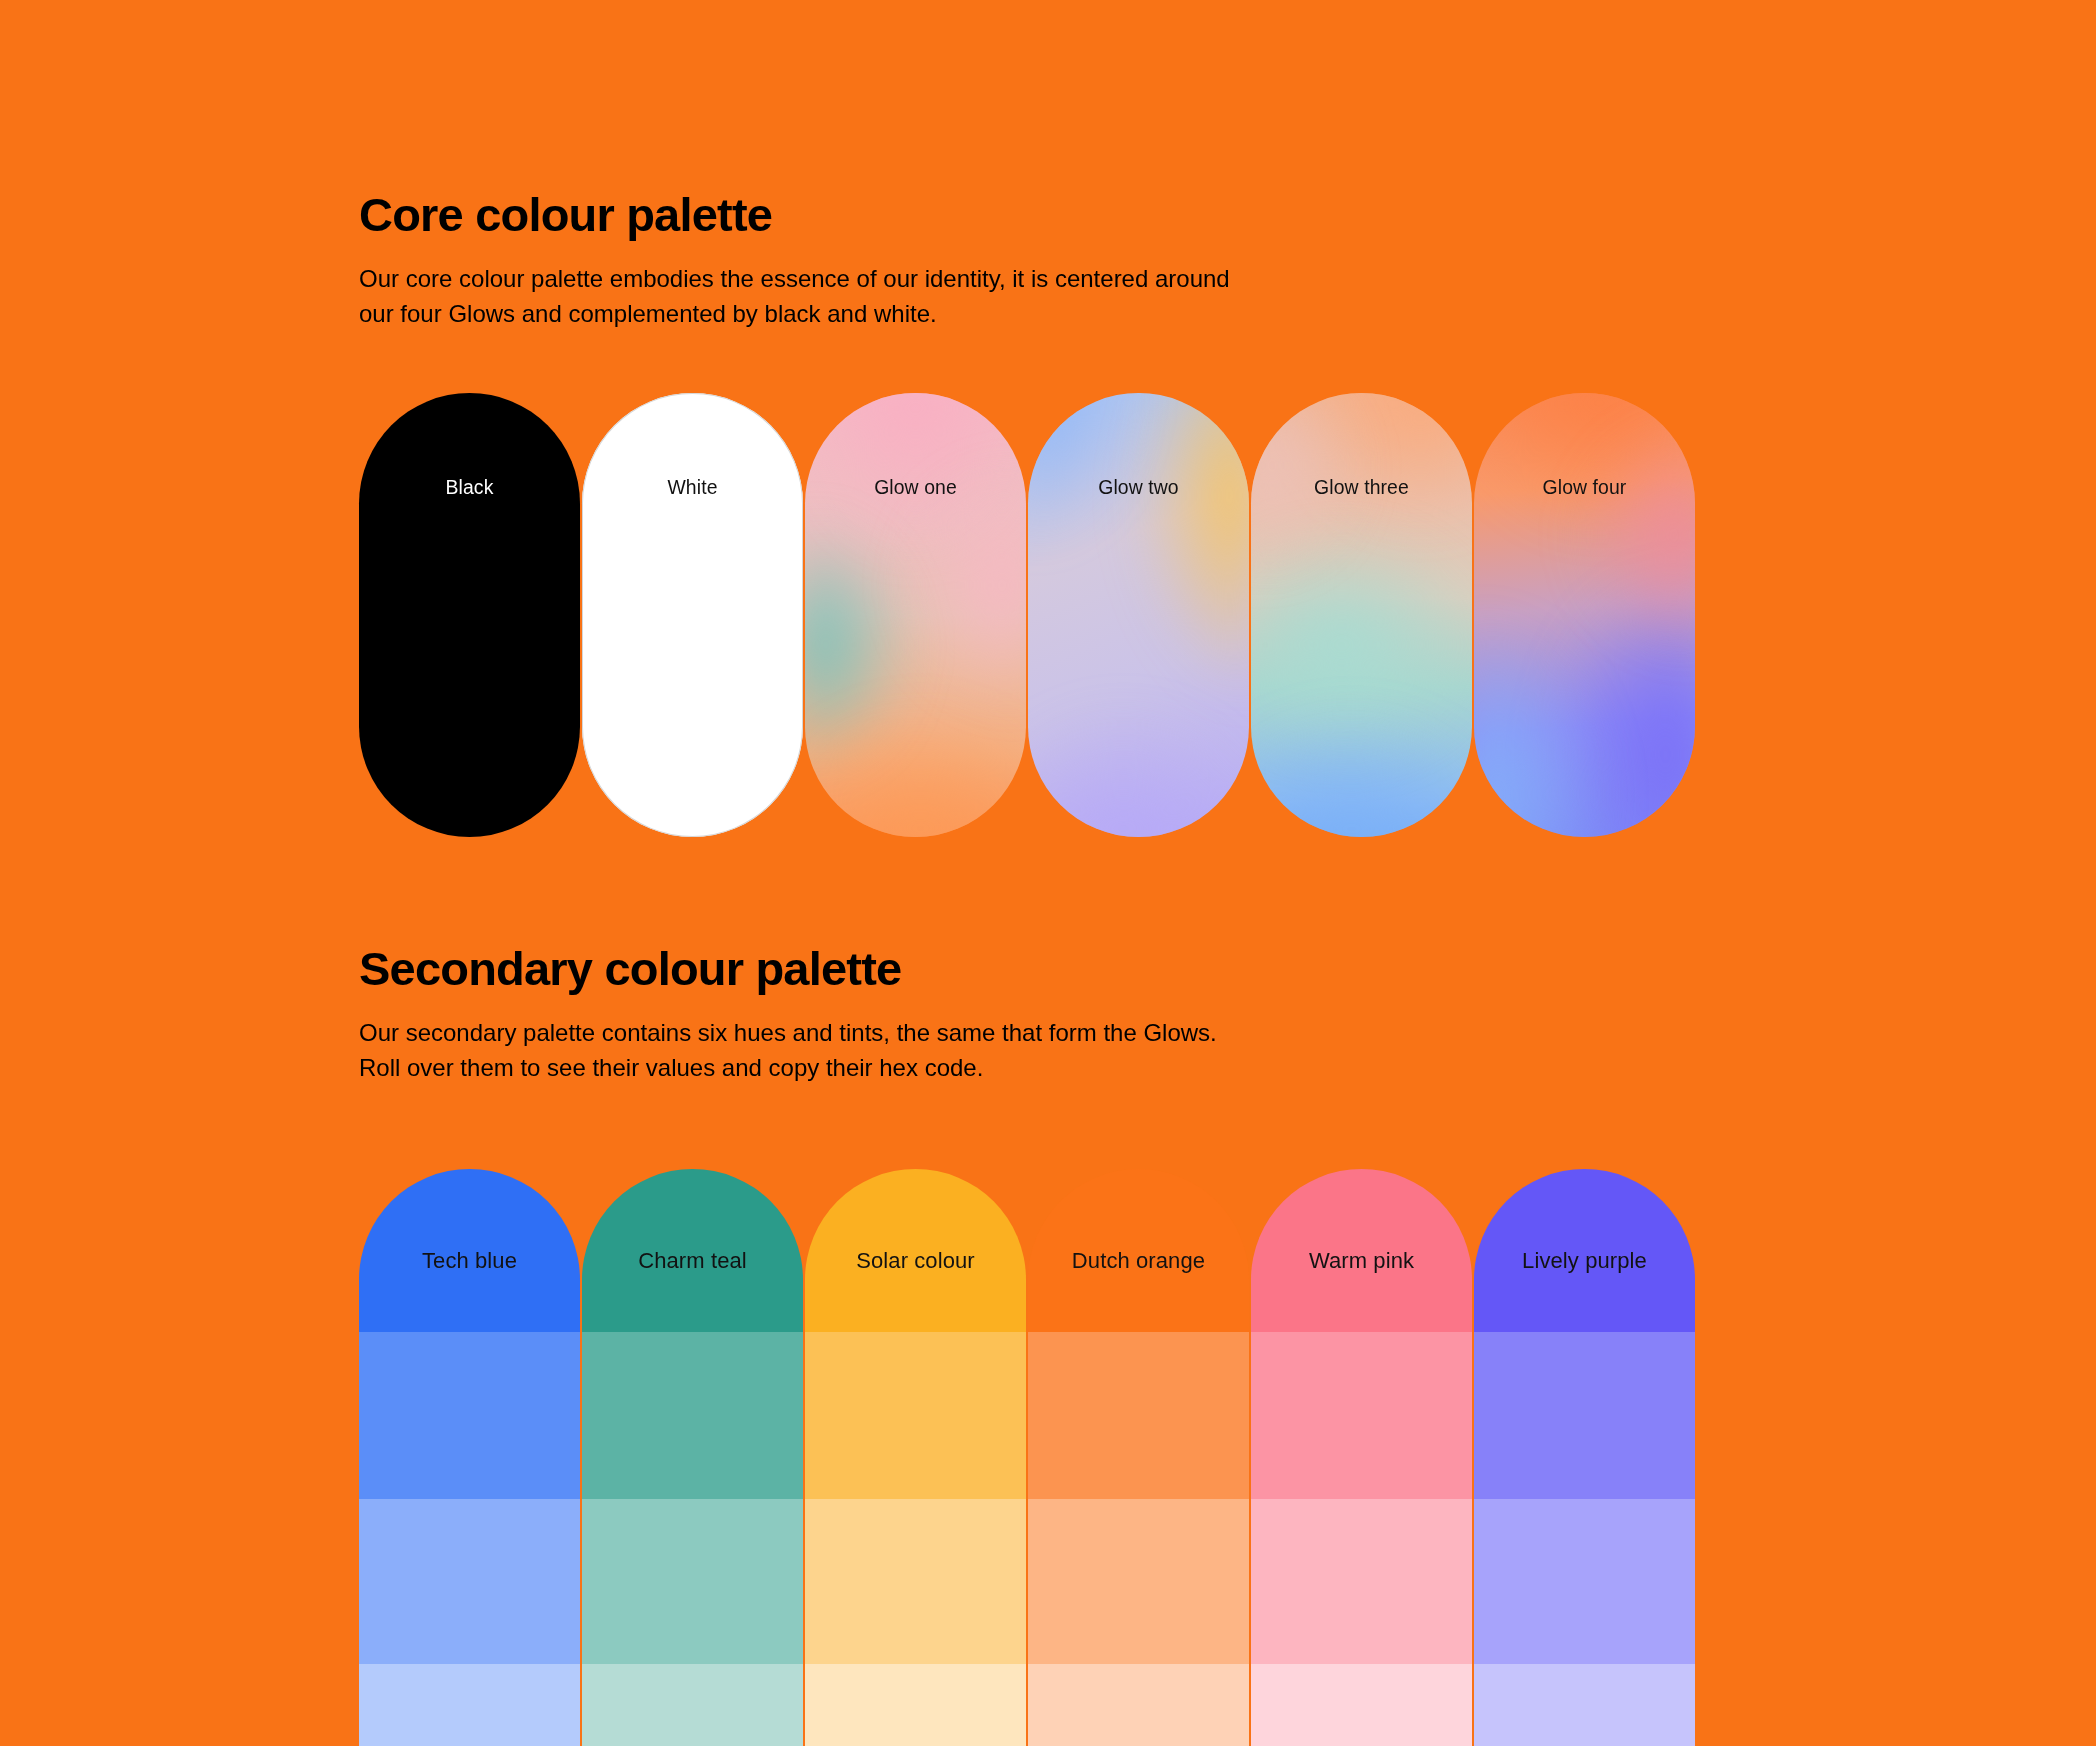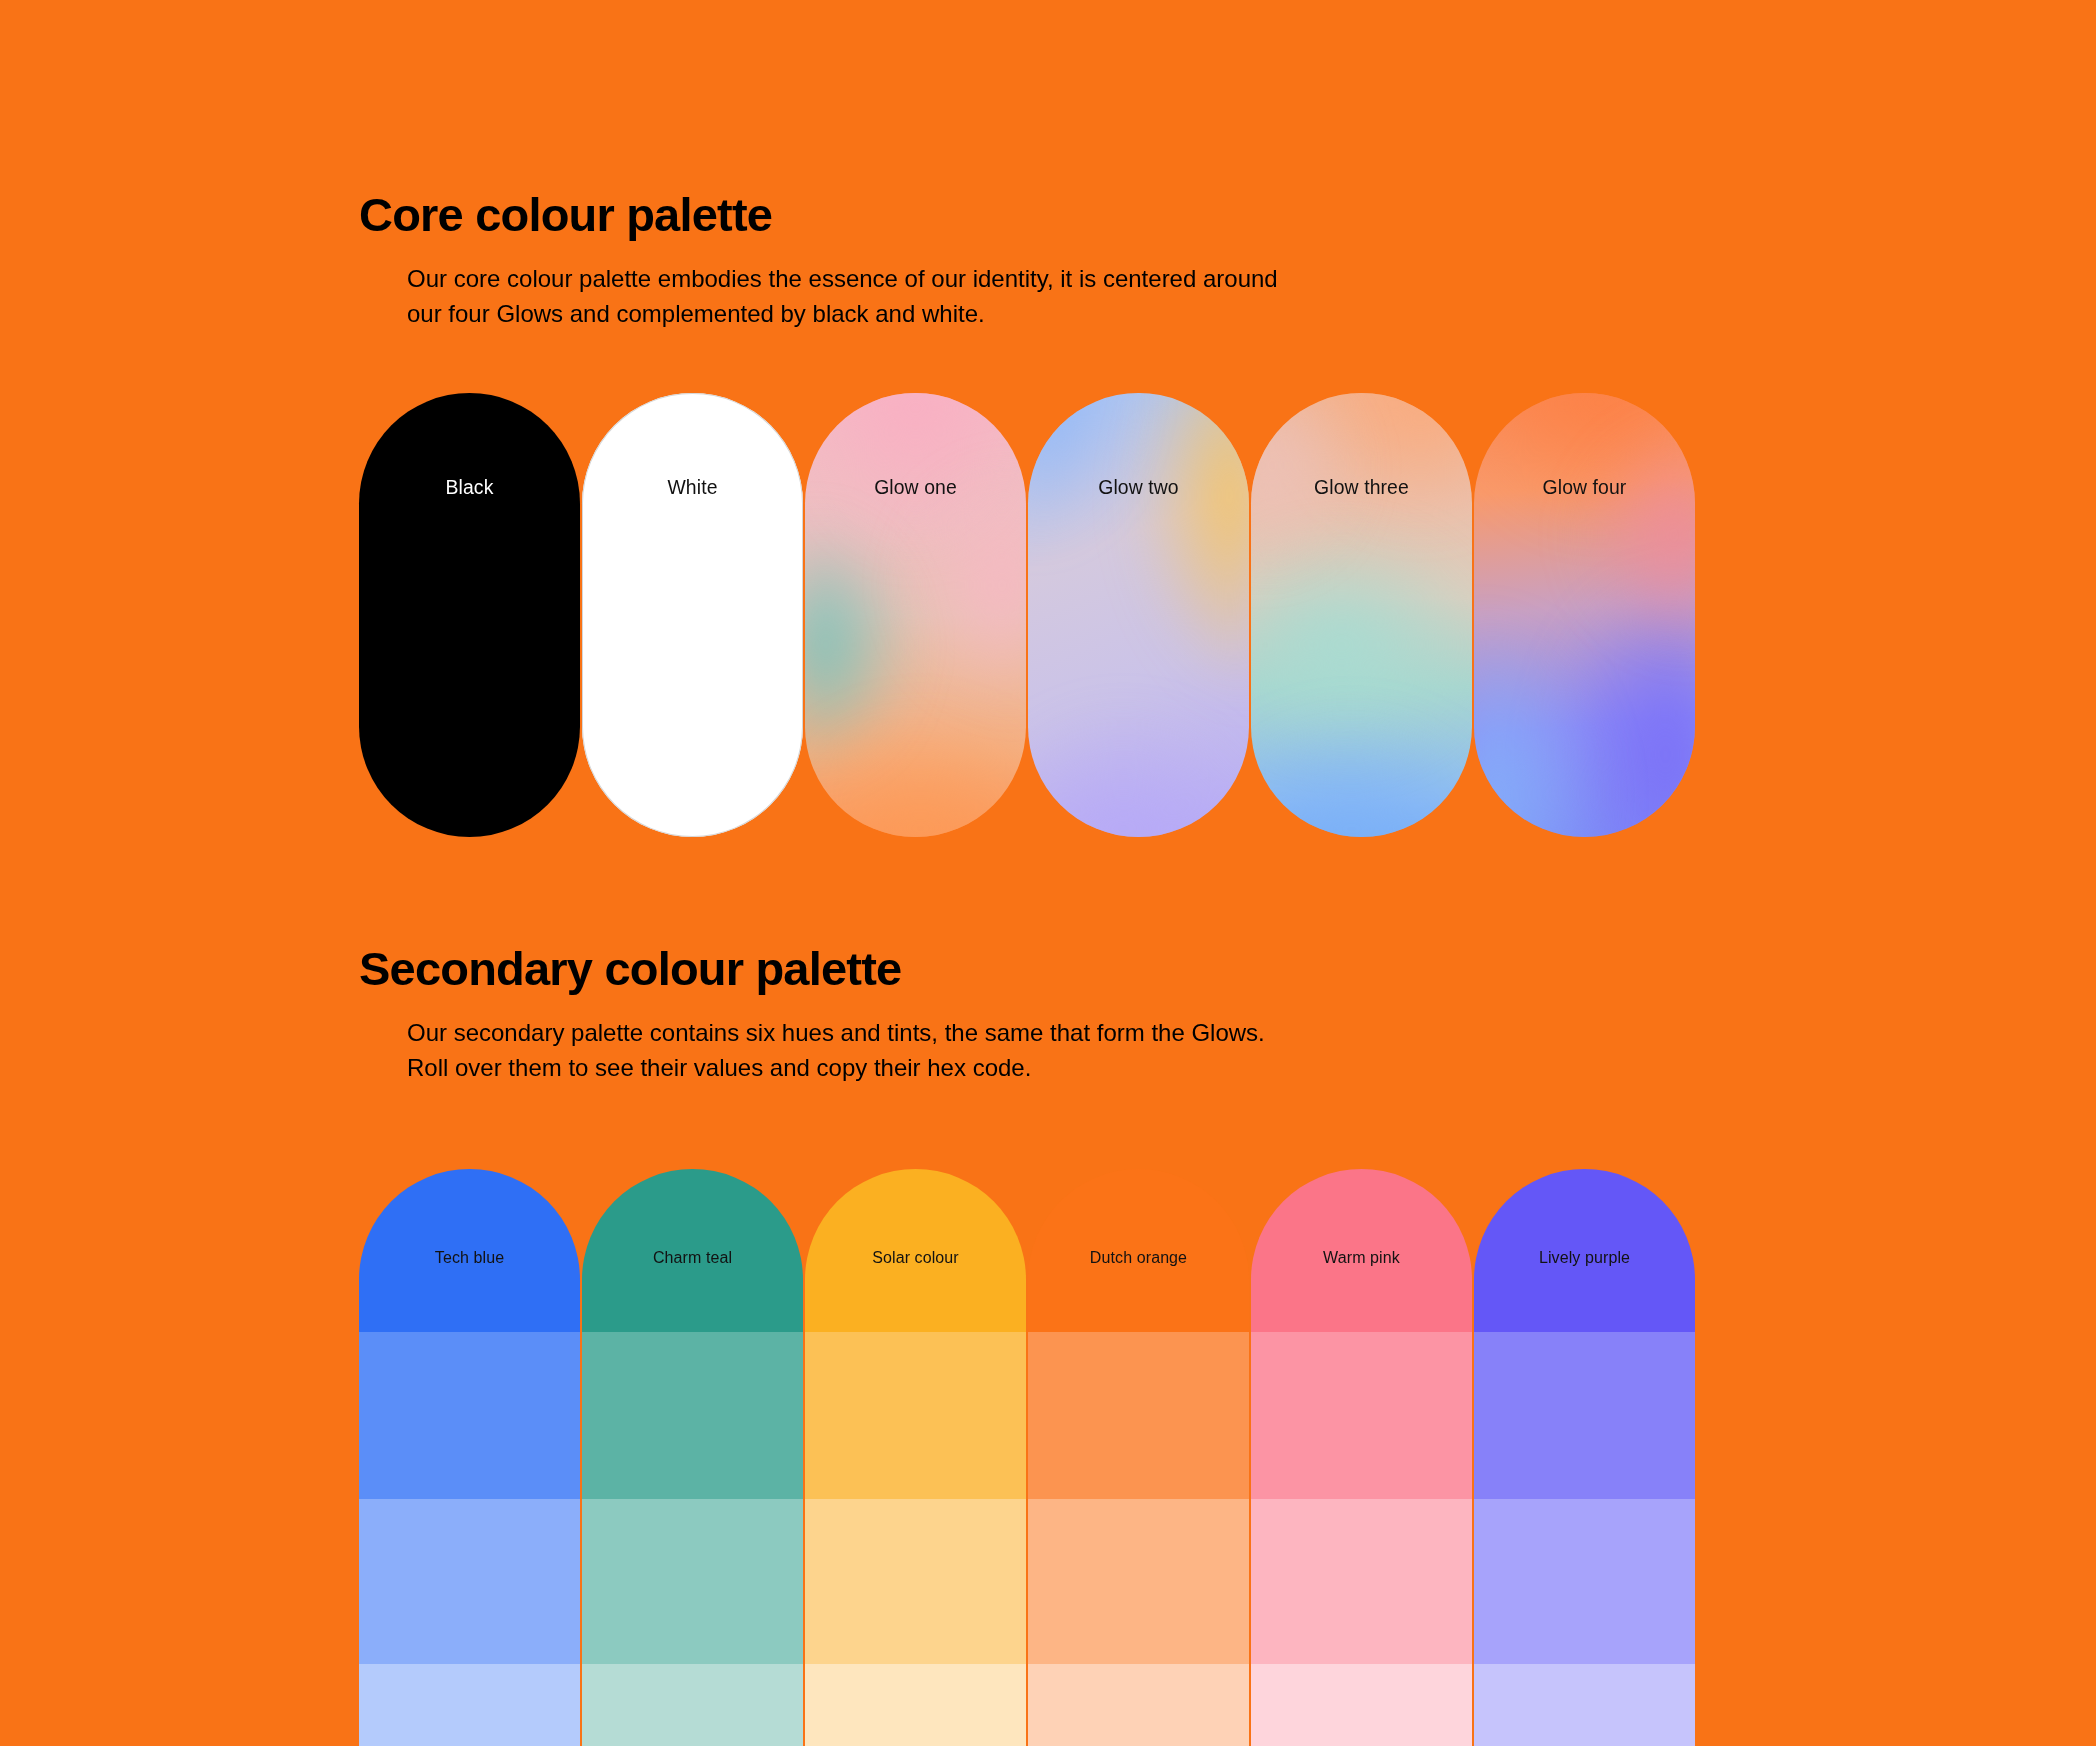--- a/index.html
+++ b/index.html
@@ -43,21 +43,20 @@
     white-space: nowrap;
   }
 
   .section-desc {
     margin-top: 21.3px;
     font-size: 24px;
     font-weight: 400;
     line-height: 1.45;
     color: #000000;
     max-width: 1067px;
-    margin-left: 48px;
   }
   .section-desc .desc-line { display: block; }
 
   
   .swatch-row {
     position: absolute;
     left: 359px;
     display: flex;
     gap: 2px;
   }
@@ -151,21 +150,21 @@
   .tint-band.b1 { height: 167px; }
   .tint-band.b2 { height: 165px; }
   .tint-band.b3 { height: 87px; }
 
   .tint-column .swatch-label {
     position: absolute;
     top: 81px;
     left: 0;
     right: 0;
     text-align: center;
-    font-size: 16px;
+    font-size: 22px;
     font-weight: 400;
     line-height: 1;
     letter-spacing: 0.1px;
     color: #121212;
     z-index: 3;
     pointer-events: none;
   }
 </style>
 </head>
 <body>

